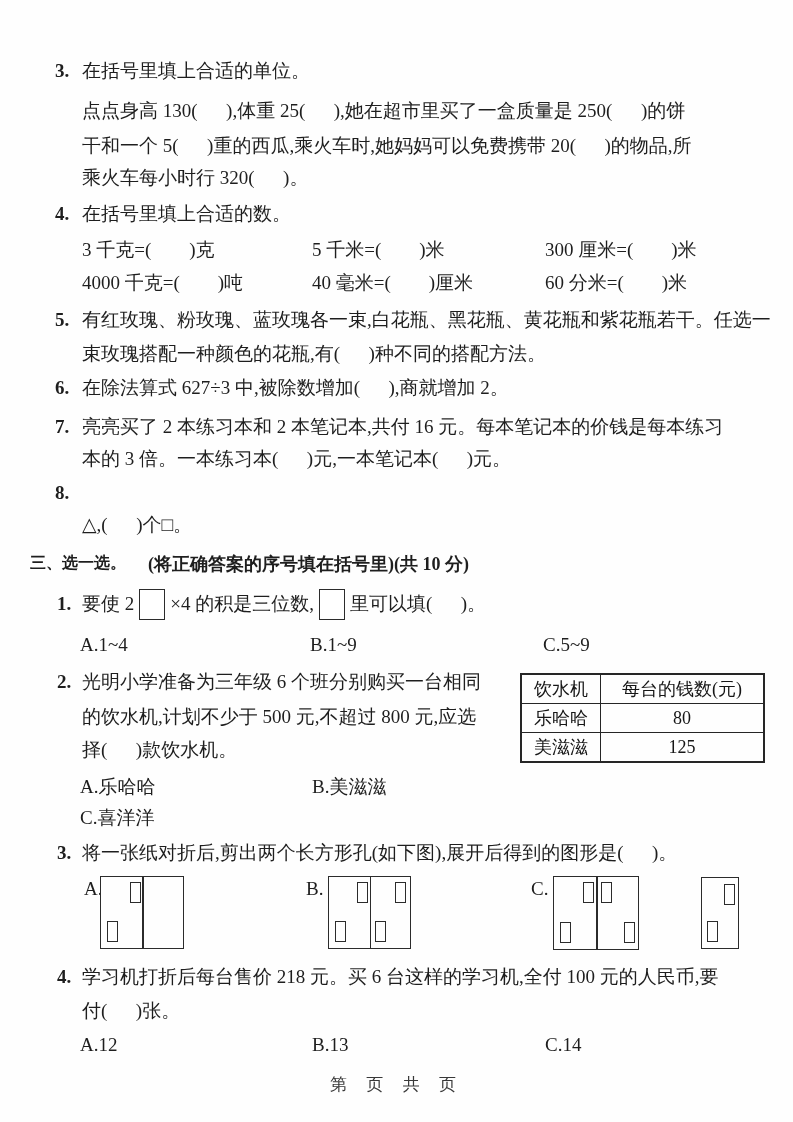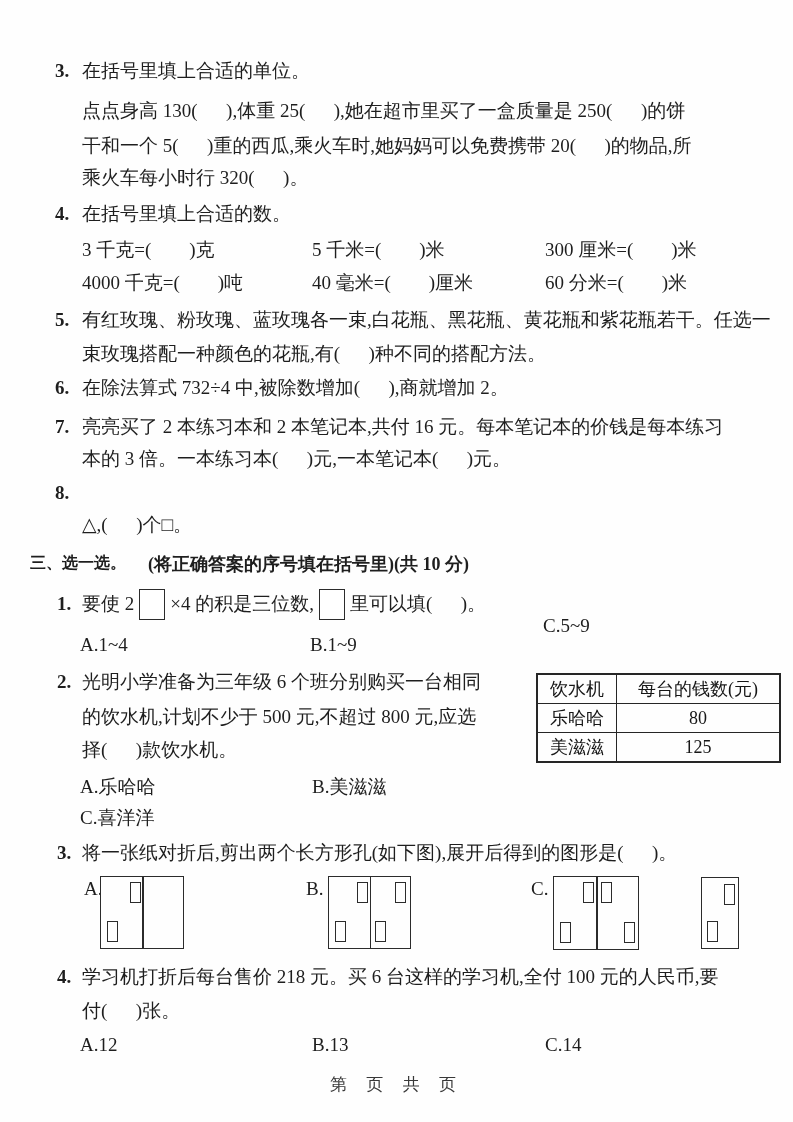--- a/index.html
+++ b/index.html
@@ -17,21 +17,21 @@
   .flexline{display:flex;align-items:center;gap:5px;height:36px;}
   .answer-box{width:24px;height:29px;border:1.7px solid #2b2b2b;background:#fff;flex:0 0 auto;}
   
   .fig{position:absolute;border:1.9px solid #2b2b2b;background:#fefefe;box-sizing:border-box;}
   .fold-line{position:absolute;left:50%;top:0;bottom:0;width:1.6px;background:#2b2b2b;}
   .hole{position:absolute;width:11px;height:21px;border:1.7px solid #2b2b2b;box-sizing:border-box;background:#fefefe;}
   .fig-label{position:absolute;font-size:19px;white-space:pre;}
   
   table.price{position:absolute;left:520px;top:673px;border-collapse:collapse;font-size:18px;color:#161616;}
   table.price td,table.price th{border:1.6px solid #262626;font-weight:400;text-align:center;padding:0 6px;height:28px;}
-  table.price{border:2px solid #262626;margin-left:16px;}
+  table.price{border:2px solid #262626;}
   .c1{width:66px;}
   .c2{width:150px;}
   .footer{position:absolute;left:0;right:0;top:1073px;text-align:center;
     font-family:"DejaVu Sans","Liberation Sans",sans-serif;
     font-size:17px;letter-spacing:7px;color:#383838;}
 </style>
 </head>
 <body>
 
 <div class="page">
@@ -49,21 +49,21 @@
   <div class="abs qline" style="left:545px;top:233px">300 厘米=(        )米</div>
   <div class="abs qline" style="left:82px;top:266px">4000 千克=(        )吨</div>
   <div class="abs qline" style="left:312px;top:266px">40 毫米=(        )厘米</div>
   <div class="abs qline" style="left:545px;top:266px">60 分米=(        )米</div>
 
   <div class="abs num" style="left:55px;top:303px">5.</div>
   <div class="abs qline" style="left:82px;top:337px">束玫瑰搭配一种颜色的花瓶,有(      )种不同的搭配方法。</div>
   <div class="abs qline" style="left:82px;top:303px">有红玫瑰、粉玫瑰、蓝玫瑰各一束,白花瓶、黑花瓶、黄花瓶和紫花瓶若干。任选一</div>
 
   <div class="abs num" style="left:55px;top:371px">6.</div>
-  <div class="abs qline" style="left:82px;top:371px">在除法算式 732÷4 中,被除数增加(      ),商就增加 2。</div>
+  <div class="abs qline" style="left:82px;top:371px">在除法算式 627÷3 中,被除数增加(      ),商就增加 2。</div>
 
   <div class="abs num" style="left:55px;top:410px">7.</div>
   <div class="abs qline" style="left:82px;top:410px">亮亮买了 2 本练习本和 2 本笔记本,共付 16 元。每本笔记本的价钱是每本练习</div>
   <div class="abs qline" style="left:82px;top:442px">本的 3 倍。一本练习本(      )元,一本笔记本(      )元。</div>
 
   <div class="abs num" style="left:55px;top:476px">8.</div>
   <div class="abs qline" style="left:82px;top:508px">△,(      )个□。</div>
 
   <div class="abs sec-head" style="left:30px;top:546px">三、选一选。</div>
   <div class="abs sec-note" style="left:148px;top:547px">(将正确答案的序号填在括号里)(共 10 分)</div>
@@ -71,21 +71,21 @@
   <div class="abs num" style="left:57px;top:587px">1.</div>
   <div class="abs flexline" style="left:82px;top:586px;white-space:pre">
     <span>要使 2</span>
     <span class="answer-box"></span>
     <span>×4 的积是三位数,</span>
     <span class="answer-box"></span>
     <span>里可以填(      )。</span>
   </div>
   <div class="abs qline" style="left:80px;top:628px">A.1~4</div>
   <div class="abs qline" style="left:310px;top:628px">B.1~9</div>
-  <div class="abs qline" style="left:543px;top:609px">C.5~9</div>
+  <div class="abs qline" style="left:543px;top:628px">C.5~9</div>
 
   <div class="abs num" style="left:57px;top:665px">2.</div>
   <div class="abs qline" style="left:82px;top:665px">光明小学准备为三年级 6 个班分别购买一台相同</div>
   <div class="abs qline" style="left:82px;top:700px">的饮水机,计划不少于 500 元,不超过 800 元,应选</div>
   <div class="abs qline" style="left:82px;top:733px">择(      )款饮水机。</div>
   <div class="abs qline" style="left:80px;top:770px">A.乐哈哈</div>
   <div class="abs qline" style="left:312px;top:770px">B.美滋滋</div>
   <div class="abs qline" style="left:80px;top:801px">C.喜洋洋</div>
 
   <table class="price">

